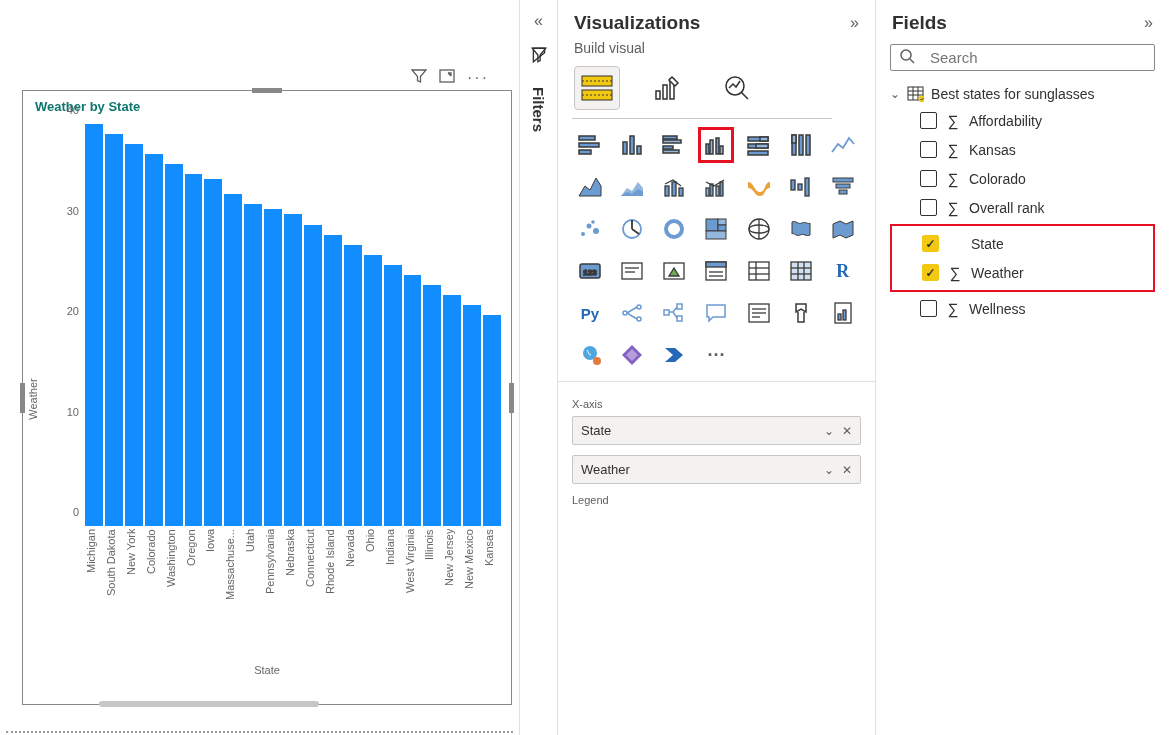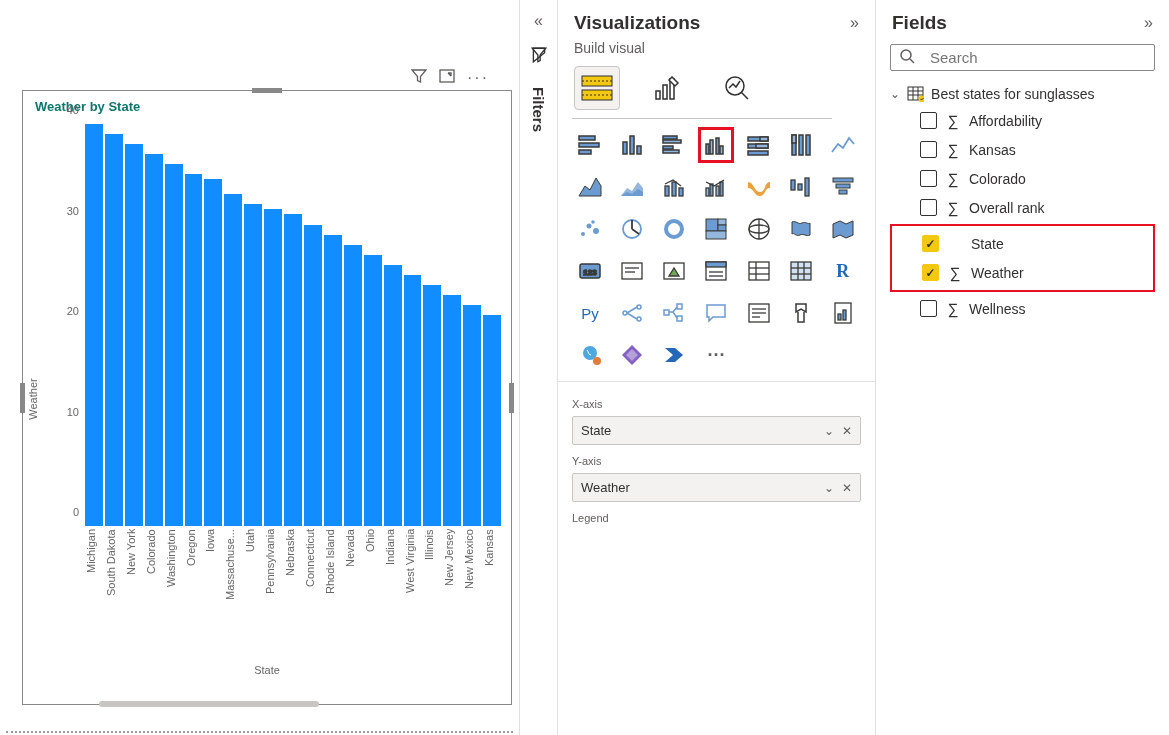--- a/index.html
+++ b/index.html
@@ -380,21 +380,21 @@
         <svg viewBox="0 0 26 26" stroke="#3A3A38" fill="none" stroke-width="1.3">
           <rect x="3" y="4" width="20" height="18" fill="#6B9BD1" fill-opacity="0.3"></rect>
           <line x1="3" y1="10" x2="23" y2="10"></line>
           <line x1="3" y1="16" x2="23" y2="16"></line>
           <line x1="10" y1="4" x2="10" y2="22"></line>
           <line x1="16" y1="4" x2="16" y2="22"></line>
         </svg>
       </div>
     <div class="viz-icon" style="color:#2568B8;font-size:18px;font-family:Georgia,serif;font-weight:bold">R</div>
 
-    <div class="viz-icon" style="color:#2568B8;font-size:15px;font-weight:normal">Py</div>
+    <div class="viz-icon" style="color:#2568B8;font-size:15px;font-weight:bold">Py</div>
     <div class="viz-icon">
         <svg viewBox="0 0 26 26" stroke="#6B9BD1" fill="none" stroke-width="1.5">
           <circle cx="6" cy="13" r="2"></circle>
           <circle cx="20" cy="7" r="2"></circle>
           <circle cx="20" cy="19" r="2"></circle>
           <path d="M8 13l10-6M8 13l10 6"></path>
         </svg>
       </div>
     <div class="viz-icon">
         <svg viewBox="0 0 26 26" stroke="#6B9BD1" fill="none" stroke-width="1.5">
@@ -453,21 +453,20 @@
 
   <div class="field-wells">
     <div class="well-label">X-axis</div>
     <div class="well-box">
       <span>State</span>
       <span class="well-actions">
           <span>⌄</span>
           <span>✕</span>
         </span>
     </div>
-    <div class="well-label">Y-axis</div>
     <div class="well-box">
       <span>Weather</span>
       <span class="well-actions">
           <span>⌄</span>
           <span>✕</span>
         </span>
     </div>
     <div class="well-label">Legend</div>
   </div>
 </div>

